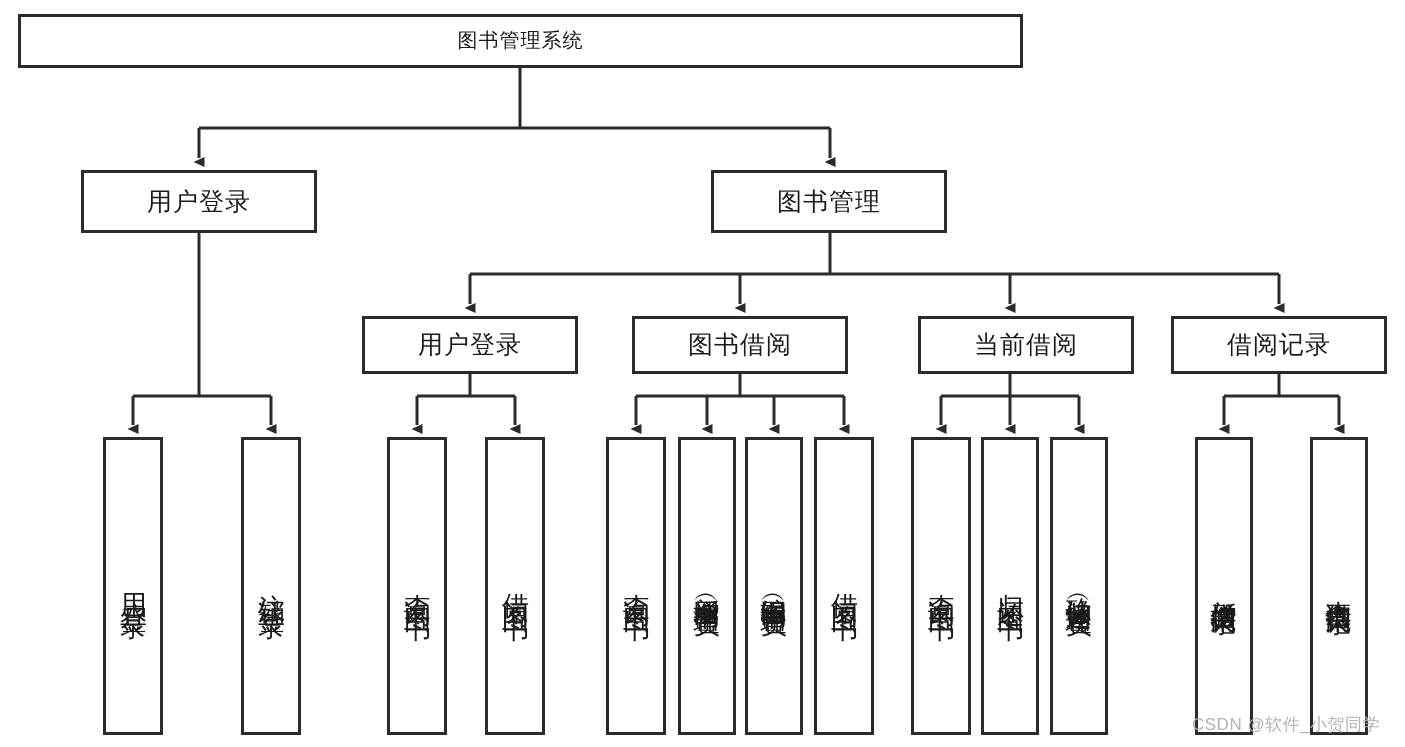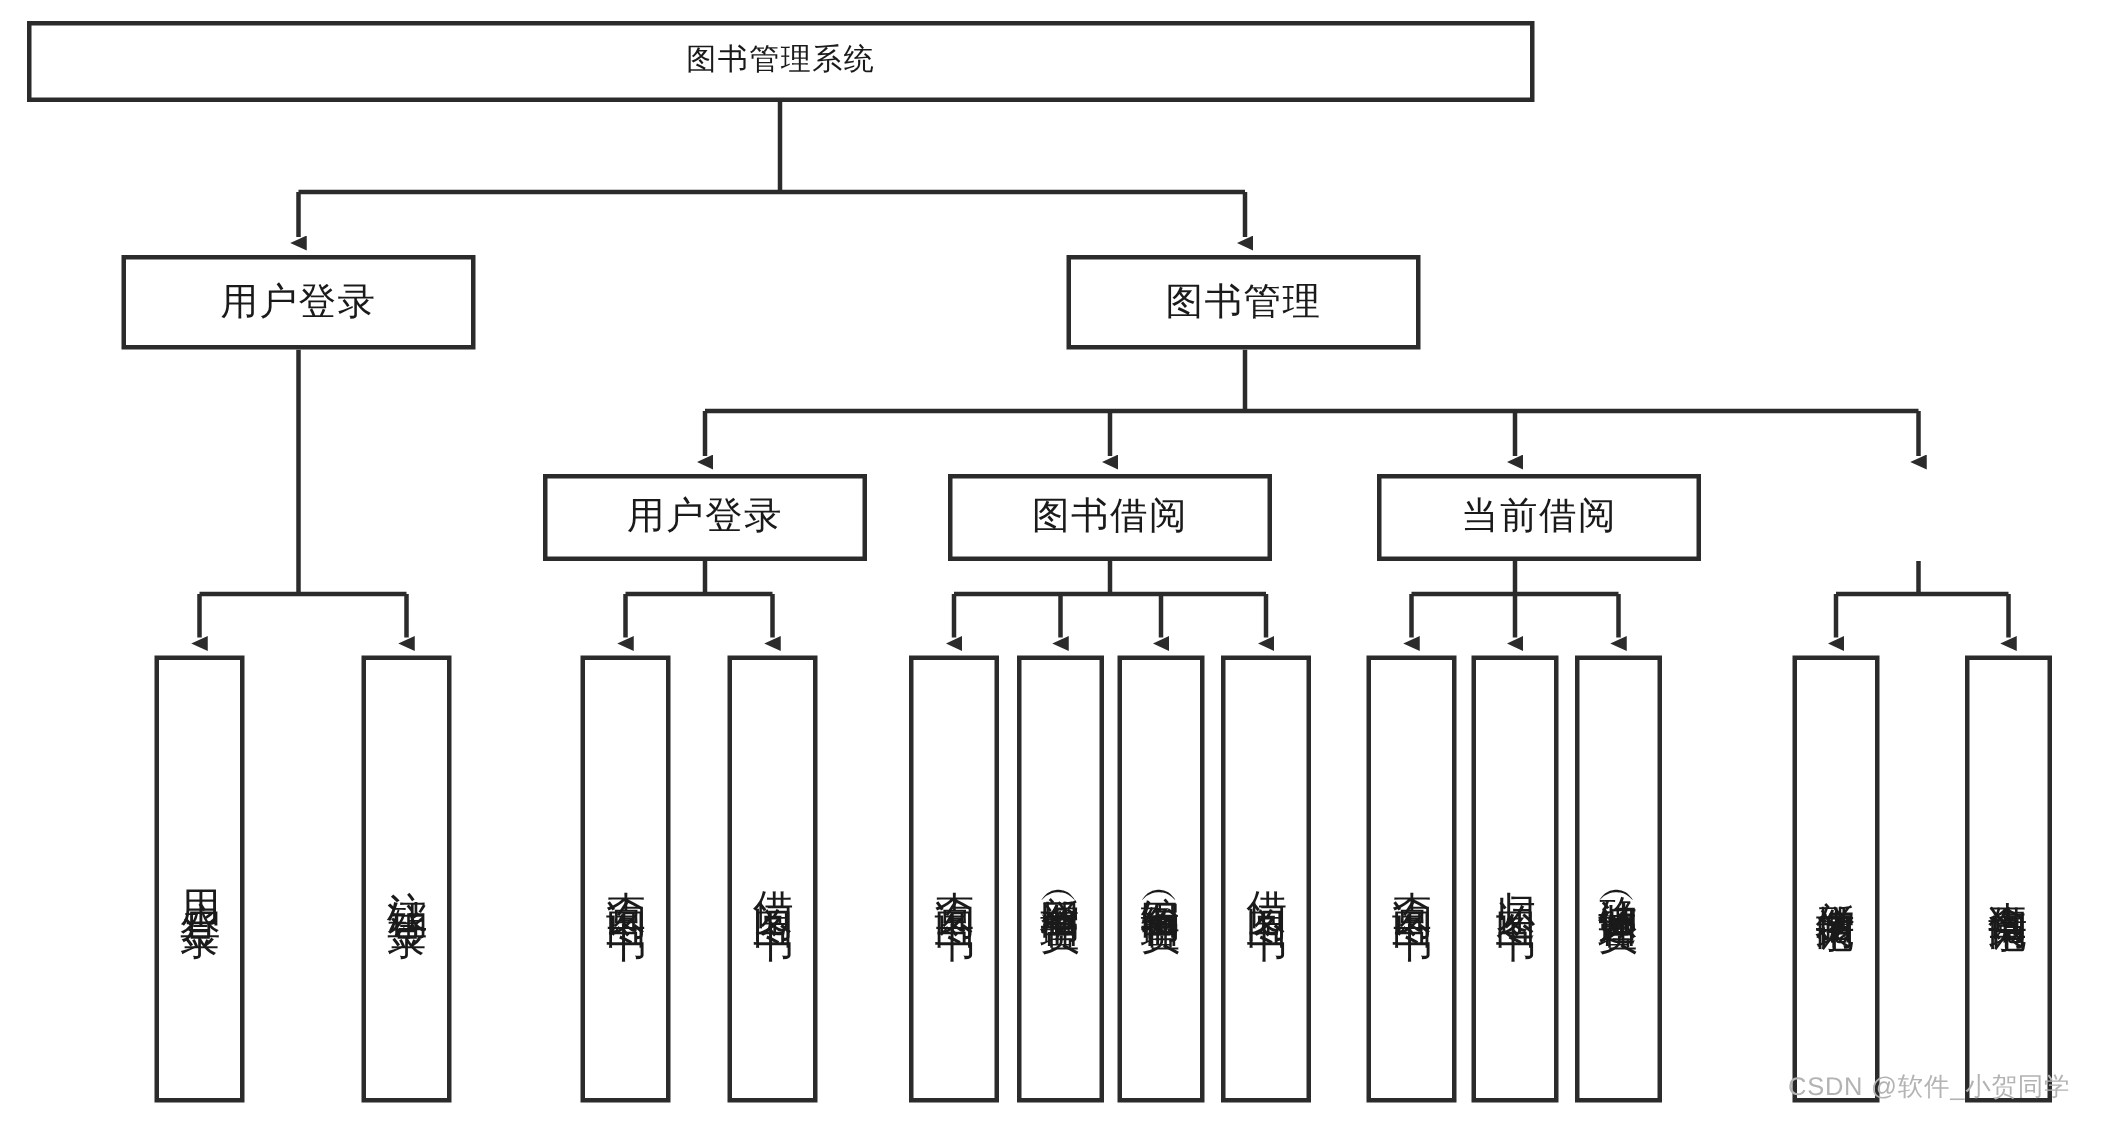--- a/index.html
+++ b/index.html
@@ -124,20 +124,23 @@
 
   <div class="node horiz" style="left:362px;top:316px;width:216px;height:58px;">
     <span class="label">用户登录</span>
   </div>
   <div class="node horiz" style="left:632px;top:316px;width:216px;height:58px;">
     <span class="label">图书借阅</span>
   </div>
   <div class="node horiz" style="left:902px;top:316px;width:216px;height:58px;margin-left:16px;">
     <span class="label">当前借阅</span>
   </div>
+  <div class="node horiz" style="left:1171px;top:316px;width:216px;height:58px;">
+    <span class="label">借阅记录</span>
+  </div>
 
   <div class="node vert" style="left:103px;top:437px;width:60px;height:298px;">
     <span class="label">用户登录</span>
   </div>
   <div class="node vert" style="left:241px;top:437px;width:60px;height:298px;">
     <span class="label">注销登录</span>
   </div>
 
   <div class="node vert" style="left:387px;top:437px;width:60px;height:298px;">
     <span class="label">查询图书</span>

